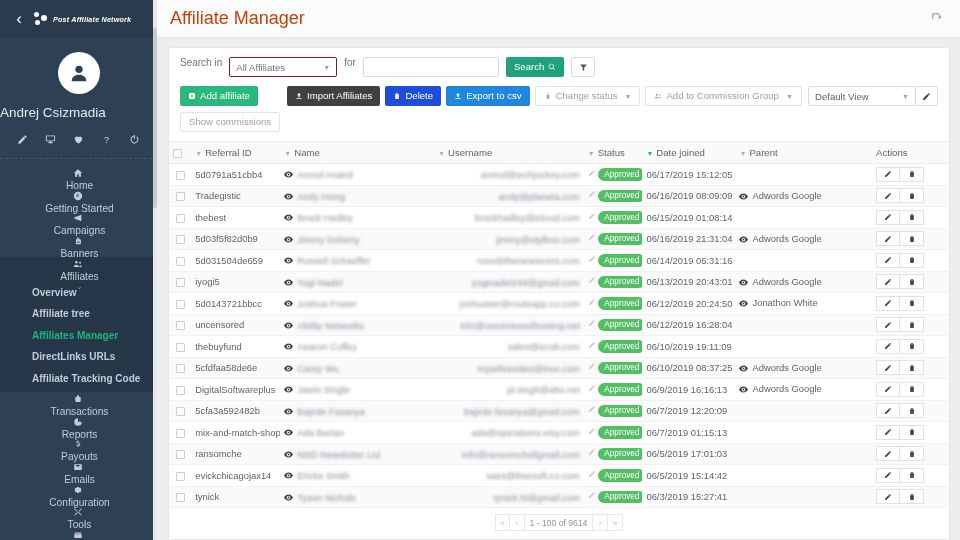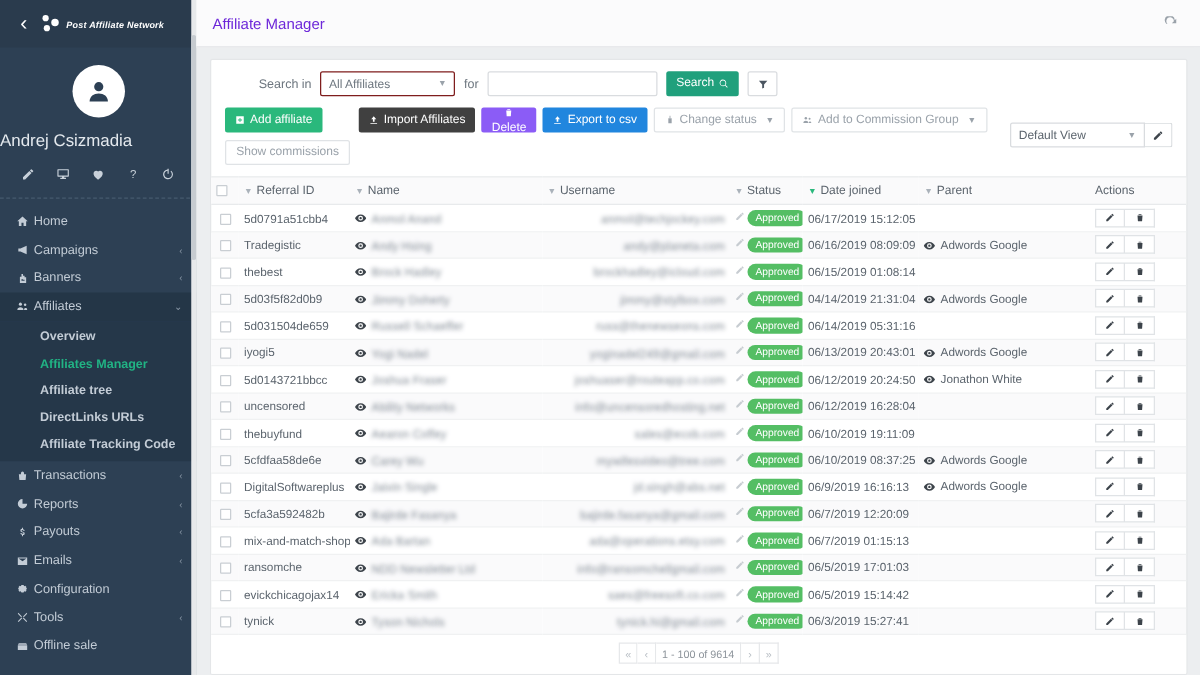--- a/index.html
+++ b/index.html
@@ -57,21 +57,21 @@
   .quick-icons span {
     color: #c8d1da; font-size: 11px; cursor: pointer; line-height: 1;
     display: flex; align-items: center; justify-content: center; width: 13px; height: 13px;
   }
   .quick-icons svg { width: 11px; height: 11px; fill: #c8d1da; }
 
   .nav { padding-top: 7px; }
   .nav-item {
     display: flex; align-items: center; height: 22.7px;
     padding: 0 11px 0 13px; font-size: 10.2px; color: #c3ccd6;
-    cursor: pointer; position: relative;
+    cursor: pointer; position: relative; flex-direction: column;
   }
   .nav-item .nav-ico {
     width: 14px; flex: 0 0 14px; display: flex; align-items: center;
     color: #c3ccd6; font-size: 9px;
   }
   .nav-item .nav-ico svg { width: 10px; height: 10px; fill: #c3ccd6; }
   .nav-item .nav-label { flex: 1; white-space: nowrap; }
   .nav-item .caret { font-size: 8px; color: #8b99a8; }
   .nav-item.open { background: #243647; }
   .subnav { background: #253749; padding: 2px 0 3px; font-weight: bold; }
@@ -88,33 +88,33 @@
     display:block; position: absolute; top: 28px; left: 0;
     width: 4px; height: 180px; background: #c6cbd0; border-radius: 2px;
   }
 
   
   .main { flex: 1; height: 540px; position: relative; background: #eceef0; }
   .topbar {
     height: 38px; background: #fbfbfc; border-bottom: 1px solid #e2e4e6;
     display: flex; align-items: center; padding: 0 14px 0 13px;
   }
-  .page-title { font-size: 12px; color: #6d28d9; flex: 1; }
+  .page-title { font-size: 18px; color: #c2410c; flex: 1; }
   .refresh-btn {
     width: 18px; height: 18px; display: flex; align-items: center;
     justify-content: center; cursor: pointer; color: #9aa2aa;
   }
   .refresh-btn svg { width: 12px; height: 12px; fill: #9aa2aa; }
 
   .content { padding: 9px 10px 0 11px; }
   .panel { background: #fff; border: 1px solid #e4e6e8; border-radius: 2px; }
 
   .searchbar {
-    display: flex; align-items: center; gap: 7px;
-    padding: 9px 11px 9px 11px; font-size: 10px; color: #6d767f; margin-left: 27px;
+    display: flex; gap: 7px;
+    padding: 9px 11px 9px 11px; font-size: 10px; color: #6d767f;
   }
   .lbl { font-size: 10px; color: #6d767f; }
   .select {
     height: 20px; min-width: 108px; border: 1px solid #7f1d1d; background: #fff;
     border-radius: 2px; display: flex; align-items: center; padding: 0 6px;
     font-size: 9.6px; color: #6d767f; cursor: pointer; justify-content: space-between;
   }
   .select .cv { font-size: 7px; color: #9aa2aa; margin-left: 8px; }
   .text-input {
     height: 20px; width: 136px; border: 1px solid #d9dcdf; background: #fff;
@@ -134,32 +134,32 @@
     cursor: pointer;
   }
   .btn-funnel svg { width: 9px; height: 9px; fill: #4a5560; }
 
   .actionbar {
     padding: 0 11px 9px; display: flex; flex-wrap: wrap; gap: 5px 5px;
     align-items: flex-end; position: relative;
   }
   .btn-green { background: #2ab87c; }
   .btn-green2 { background: #404040; margin-left: 24px; }
-  .btn-red { background: #8b5cf6; flex-direction: column; }
+  .btn-red { background: #1d4ed8; }
   .btn-blue { background: #2186de; }
   .btn-ghost {
     background: #fff; color: #9aa2aa; border: 1px solid #e0e3e6;
   }
   .btn .ico { display: inline-flex; align-items: center; }
   .btn .ico svg { width: 8px; height: 8px; fill: currentColor; }
   .btn .cv { font-size: 7px; margin-left: 3px; }
   .row2 { width: 100%; display: flex; gap: 5px; margin-top: 1px; }
 
   .viewbox {
-    position: absolute; right: 11px; top: 12px; display: flex; align-items: center;
+    position: absolute; right: 11px; top: 0; display: flex; align-items: center;
   }
   .view-select {
     height: 20px; width: 108px; border: 1px solid #d9dcdf; background: #fff;
     display: flex; align-items: center; justify-content: space-between;
     padding: 0 6px; font-size: 9.6px; color: #5b646d; border-radius: 2px 0 0 2px;
     cursor: pointer;
   }
   .view-edit {
     width: 22px; height: 20px; border: 1px solid #d9dcdf; border-left: none;
     background: #fff; display: flex; align-items: center; justify-content: center;
@@ -291,20 +291,29 @@
             <svg viewBox="0 0 24 24">
               <path d="M12 3L2 12h3v9h5v-6h4v6h5v-9h3z"></path>
             </svg>
           </span>
         <span class="nav-label">Home</span>
         <span class="caret"></span>
       </div>
       <div class="nav-item">
         <span class="nav-ico">
             <svg viewBox="0 0 24 24">
+              <path d="M12 2a10 10 0 1010 10A10 10 0 0012 2zm1 11H7v-2h4V6h2z"></path>
+            </svg>
+          </span>
+        <span class="nav-label">Getting Started</span>
+        <span class="caret"></span>
+      </div>
+      <div class="nav-item">
+        <span class="nav-ico">
+            <svg viewBox="0 0 24 24">
               <path d="M20 4L8 9H4v6h4l12 5z"></path>
             </svg>
           </span>
         <span class="nav-label">Campaigns</span>
         <span class="caret">‹</span>
       </div>
       <div class="nav-item">
         <span class="nav-ico">
             <svg viewBox="0 0 24 24">
               <path d="M10 3h3v10h-3zM7 8h3v8H7zM13 6h3v8h-3zM16 9h3v7h-3zM7 16h12v4H7z"></path>
@@ -321,25 +330,25 @@
               <path d="M2 19c0-3.3 2.7-5 6-5s6 1.7 6 5zM15 19c0-2.3 1-3.6 3-3.6s3 1.3 3 3.6z"></path>
             </svg>
           </span>
         <span class="nav-label">Affiliates</span>
         <span class="caret">⌄</span>
       </div>
       <div class="subnav">
         <div class="sub-item">
             <span>Overview</span>
           </div>
+        <div class="sub-item">
+            <span>Affiliate tree</span>
+          </div>
         <div class="sub-item active">
             <span>Affiliates Manager</span>
-          </div>
-        <div class="sub-item">
-            <span>Affiliate tree</span>
           </div>
         <div class="sub-item">
             <span>DirectLinks URLs</span>
           </div>
         <div class="sub-item">
             <span>Affiliate Tracking Code</span>
           </div>
       </div>
       <div class="nav-item">
         <span class="nav-ico">
@@ -636,21 +645,21 @@
               <tr>
                 <td class="col-cb"><span class="cb"></span></td>
                 <td class="col-ref">5d03f5f82d0b9</td>
                 <td class="col-name"><span class="eye"><svg viewBox="0 0 24 16">
                       <path d="M12 0C6 0 1.7 4.3 0 8c1.7 3.7 6 8 12 8s10.3-4.3 12-8C22.3 4.3 18 0 12 0zm0 13a5 5 0 110-10 5 5 0 010 10zm0-2.5a2.5 2.5 0 100-5 2.5 2.5 0 000 5z"></path>
                     </svg></span><span class="redact">Jimmy Doherty</span></td>
                 <td class="col-user"><span class="redact">jimmy@stylbox.com</span></td>
                 <td class="col-status"><span class="pen-cell"><svg viewBox="0 0 24 24">
                       <path d="M3 17.2V21h3.8L18 9.8 14.2 6 3 17.2zM20.7 7.1a1 1 0 000-1.4l-2.4-2.4a1 1 0 00-1.4 0l-1.8 1.8L18.9 8.9l1.8-1.8z"></path>
                     </svg></span> <span class="badge">Approved</span></td>
-                <td class="col-date">04/14/2019 21:31:04</td>
+                <td class="col-date">06/16/2019 21:31:04</td>
                 <td class="col-parent"><span class="eye"><svg viewBox="0 0 24 16">
                       <path d="M12 0C6 0 1.7 4.3 0 8c1.7 3.7 6 8 12 8s10.3-4.3 12-8C22.3 4.3 18 0 12 0zm0 13a5 5 0 110-10 5 5 0 010 10zm0-2.5a2.5 2.5 0 100-5 2.5 2.5 0 000 5z"></path>
                     </svg></span><span>Adwords Google</span></td>
                 <td class="col-actions">
                   <div class="act-wrap">
                     <div class="act-btn">
                       <svg viewBox="0 0 24 24">
                         <path d="M3 17.2V21h3.8L18 9.8 14.2 6 3 17.2zM20.7 7.1a1 1 0 000-1.4l-2.4-2.4a1 1 0 00-1.4 0l-1.8 1.8L18.9 8.9l1.8-1.8z"></path>
                       </svg>
                     </div>

